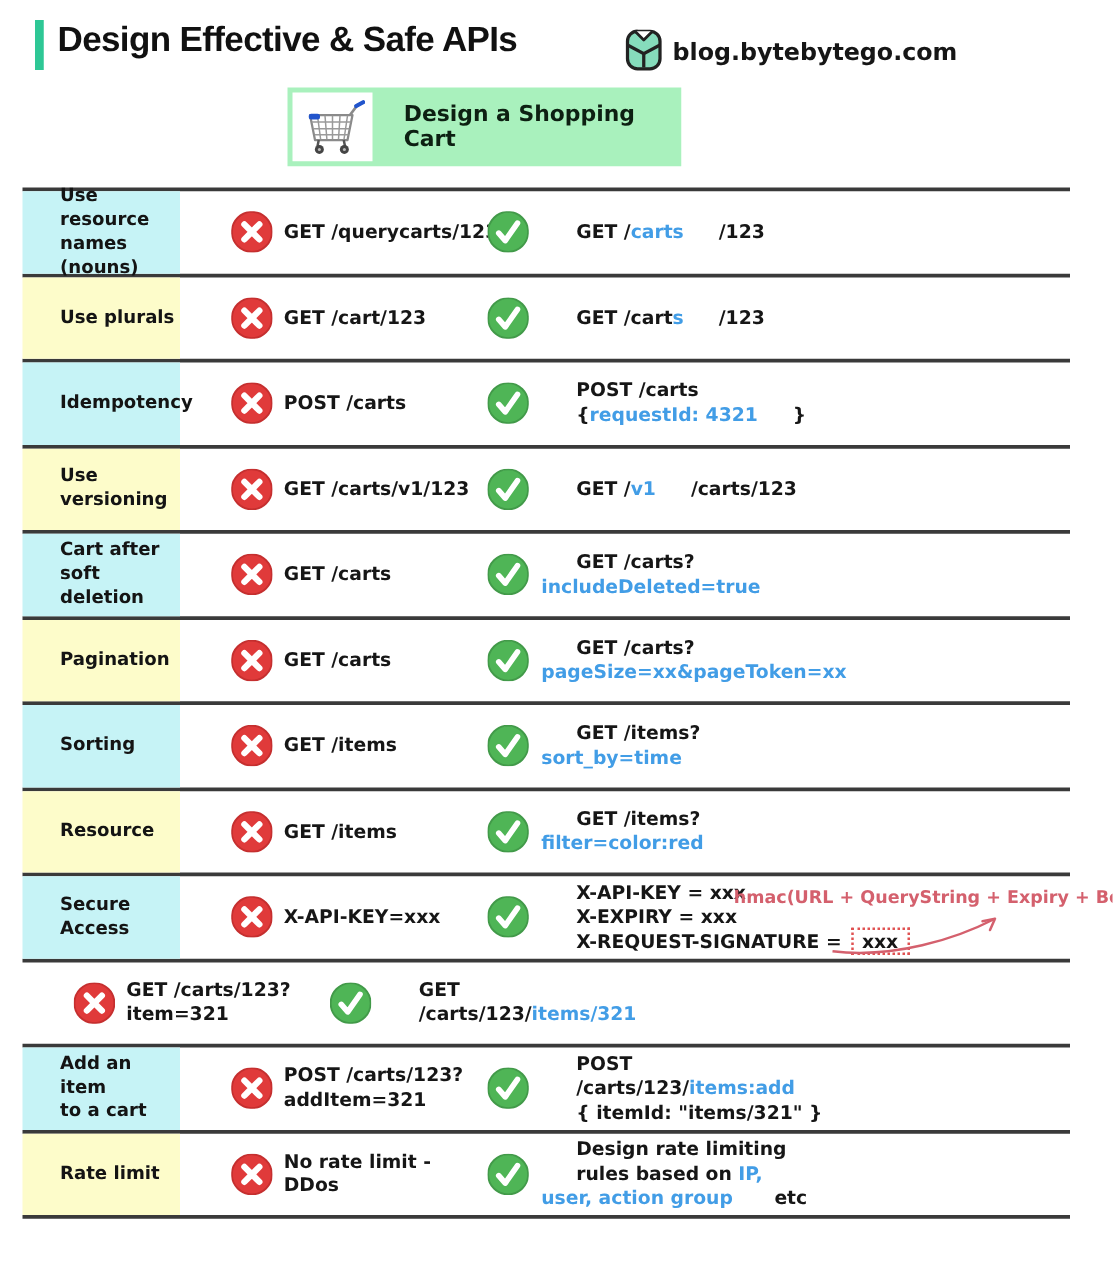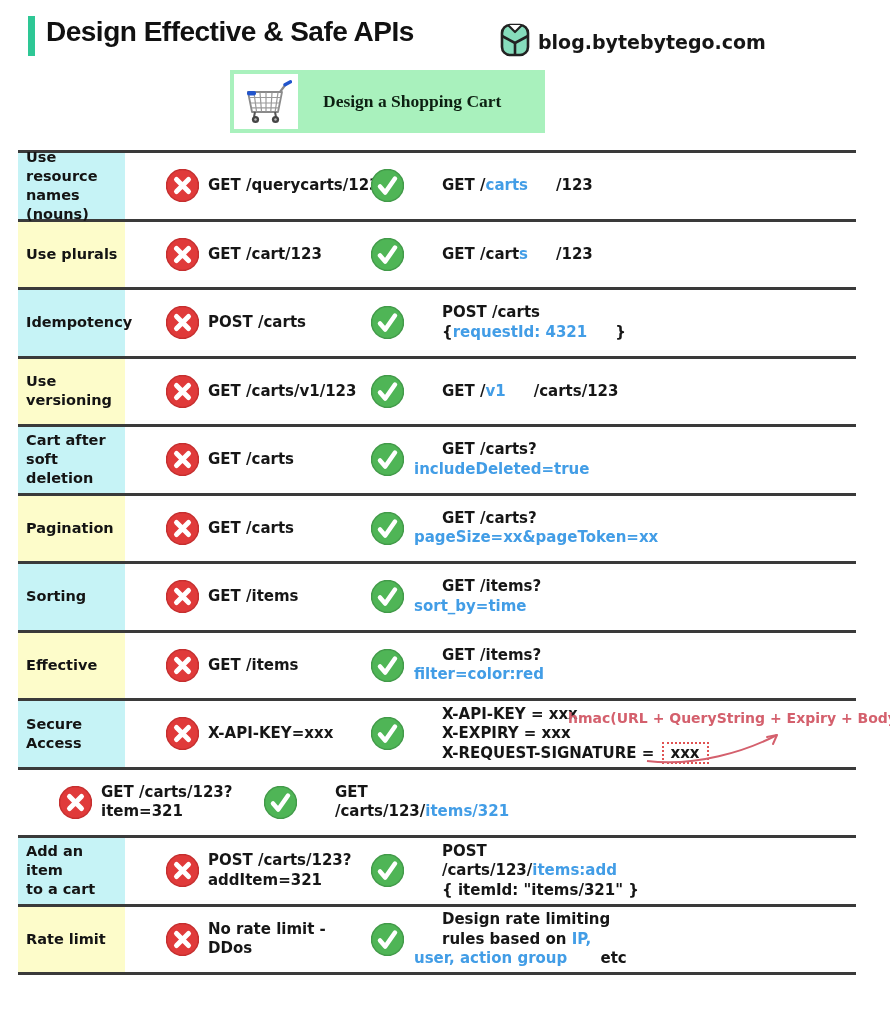--- a/index.html
+++ b/index.html
@@ -22,31 +22,31 @@
   
   .header{position:absolute;top:16px;left:28px;display:flex;align-items:flex-start;}
   .accent-bar{width:7px;height:40px;background:var(--accent-green);margin-right:11px;}
   .title{font-family:"Liberation Sans",sans-serif;font-weight:800;font-size:28px;
     letter-spacing:-0.5px;color:#111;}
   .site{position:absolute;top:23px;left:500px;display:flex;align-items:center;gap:8px;justify-content:center;}
   .site-label{font-size:19px;font-weight:700;color:#161616;}
 
   
   .banner{position:absolute;top:70px;left:230px;width:315px;height:63px;
-    background:var(--banner-bg);display:flex;align-items:center;font-family:Liberation Serif, serif;}
+    background:var(--banner-bg);display:flex;align-items:center;}
   .cart-box{width:64px;height:55px;background:#fff;margin-left:4px;flex:none;
     display:flex;align-items:center;justify-content:center;}
   .banner-label{margin-left:25px;font-size:17.5px;font-weight:700;color:#0d2012;}
 
   
   .table{position:absolute;top:150px;left:18px;width:838px;
     border-bottom:3px solid var(--line-dark);}
   .row{display:flex;height:68.5px;border-top:3px solid var(--line-dark);background:#fff;}
-  .label{width:107px;flex:none;display:flex;flex-direction:column;justify-content:center;
-    padding-left:8px;font-weight:700;font-size:14.5px;line-height:19px;color:#141414;}
+  .label{width:126px;flex:none;display:flex;flex-direction:column;justify-content:center;
+    padding-left:30px;font-weight:700;font-size:14.5px;line-height:19px;color:#141414;}
   .label.cyan{background:var(--label-cyan);}
   .label.yellow{background:var(--label-yellow);}
   .cells{flex:1;position:relative;display:flex;align-items:center;}
   .cell{display:flex;align-items:center;}
   .cell.bad{width:246px;flex:none;padding-left:41px;gap:9px;}
   .cell.good{gap:10px;}
   .icon{width:33px;height:33px;flex:none;display:block;}
   .lines{font-size:15px;line-height:19.5px;font-weight:600;color:#161616;white-space:nowrap;}
   .seg-k{color:#161616;margin-left:28px;}
   .seg-b{color:var(--code-blue);}
@@ -289,21 +289,21 @@
   </svg>
             <div class="lines">
               <div><span class="seg-k">GET /items?</span></div>
               <div><span class="seg-b">sort_by=time</span></div>
             </div>
           </div>
         </div>
       </div>
       <div class="row">
         <div class="label yellow">
-          <div>Effective</div>
+          <div>Resource</div>
         </div>
         <div class="cells">
           <div class="cell bad">
             <svg class="icon" viewBox="0 0 33 33" xmlns="http://www.w3.org/2000/svg">
     <circle cx="16.5" cy="16.5" r="16" fill="#e03a3a"></circle>
     <circle cx="16.5" cy="16.5" r="16" fill="none" stroke="#c52f2f" stroke-width="1.5"></circle>
     <path d="M10.5 10.5 L22.5 22.5 M22.5 10.5 L10.5 22.5" stroke="#ffffff" stroke-width="5" stroke-linecap="round"></path>
   </svg>
             <div class="lines">
               <div>GET /items</div>

